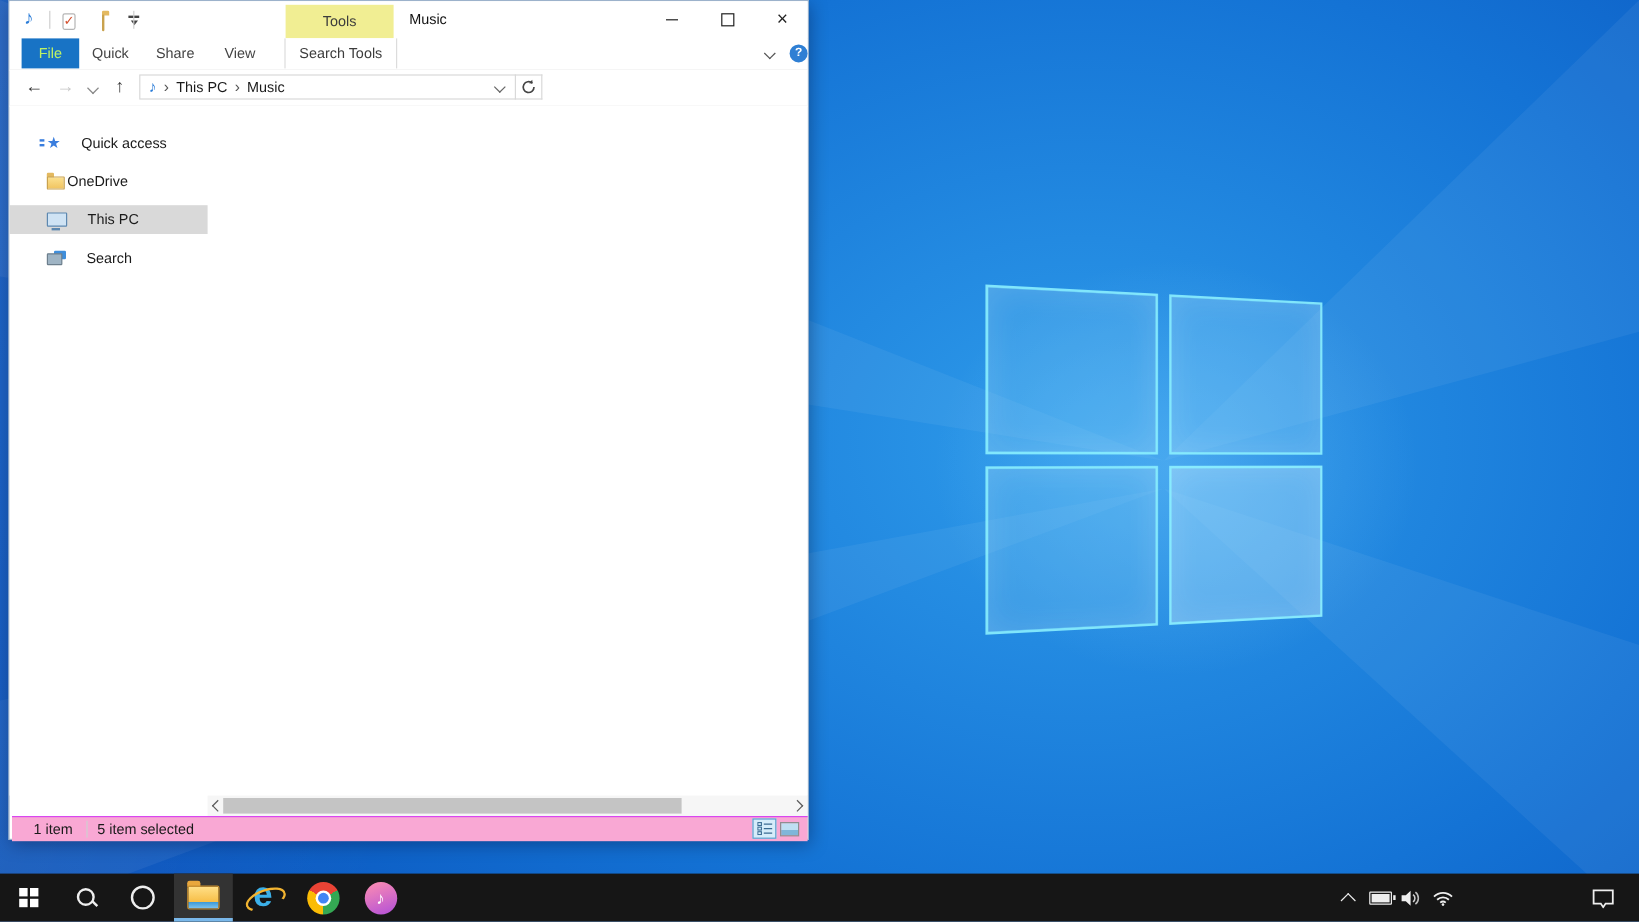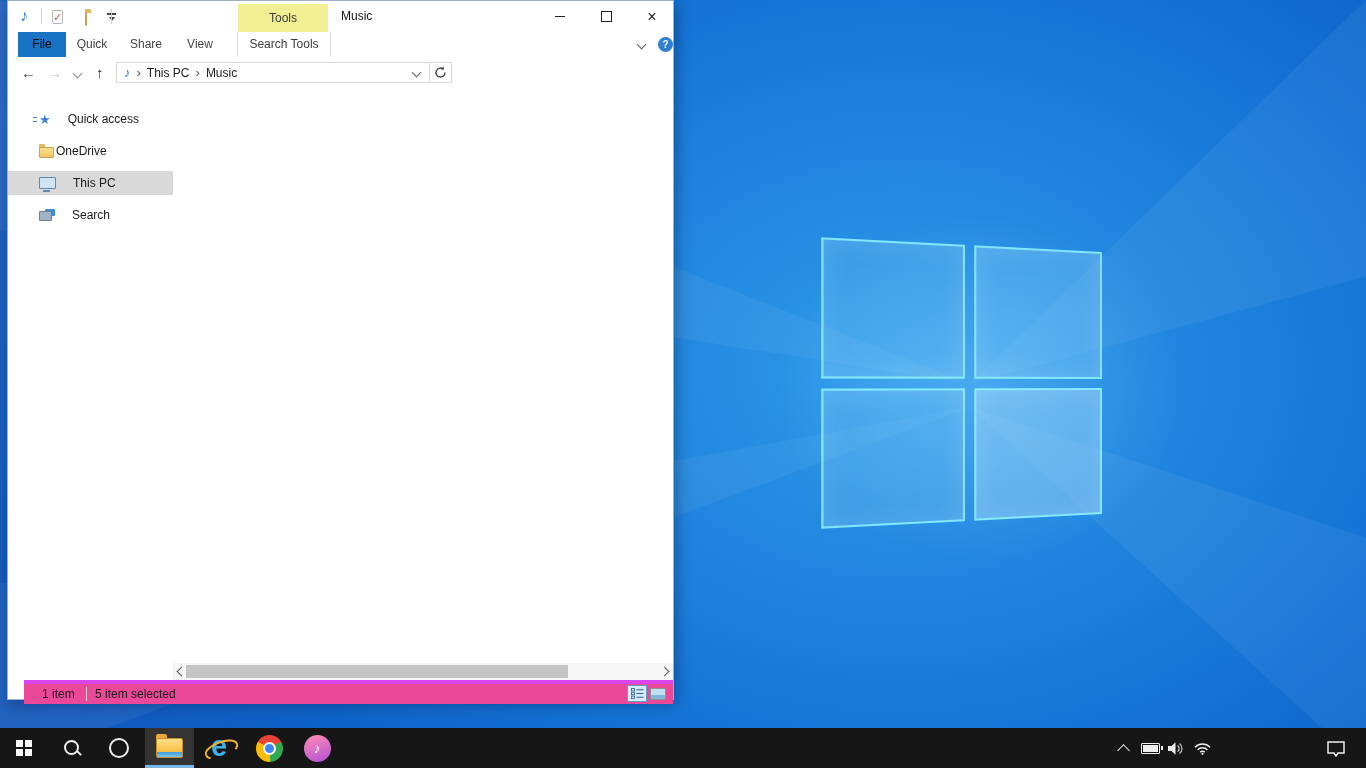--- a/index.html
+++ b/index.html
@@ -42,21 +42,21 @@
   .qat-drop::after{content:"";position:absolute;left:1.5px;top:5px;border-left:3px solid transparent;border-right:3px solid transparent;border-top:4px solid #444}
   #play-tab{position:absolute;left:230px;top:3px;width:90px;height:28px;background:#f1ee93;
     text-align:center;line-height:28px;color:#3c3c3c}
   #win-title{position:absolute;left:333px;top:0;height:31px;line-height:31px;color:#111}
   .winbtn{position:absolute;top:0;width:46px;height:31px;display:flex;align-items:center;justify-content:center;color:#222}
   .minim{width:10px;height:1px;background:#222}
   .maxim{width:9px;height:9px;border:1px solid #222}
   
   #ribbon{position:absolute;left:0;top:31px;right:0;height:26px;background:#fff;border-bottom:1px solid #d8d8d8}
   .rtab{position:absolute;top:0;height:25px;line-height:25px;text-align:center;color:#444}
-  .rtab.file{background:#1873c5;color:#000000}
+  .rtab.file{background:#1873c5;color:#bef264}
   .rtab.ctx{border-left:1px solid #dcdcdc;border-right:1px solid #dcdcdc;background:#fff;color:#3c3c3c}
   .help-circ{position:absolute;top:5px;width:15px;height:15px;border-radius:50%;background:#2f7fd4;color:#fff;
     font-size:10px;font-weight:bold;text-align:center;line-height:15px}
   
   .cv{display:inline-block;width:6px;height:6px;border-right:1.5px solid #555;border-bottom:1.5px solid #555}
   .cv-d{transform:rotate(45deg)} .cv-u{transform:rotate(-135deg)} .cv-l{transform:rotate(135deg)} .cv-r{transform:rotate(-45deg)}
   
   #addrbar{position:absolute;left:0;top:57px;right:0;height:30px;background:#fff;border-bottom:1px solid #e4e4e4}
   .navarrow{position:absolute;top:0;height:30px;line-height:30px;font-size:15px;color:#333}
   #addr-box{position:absolute;left:108px;top:4px;width:314px;height:21px;border:1px solid #d9d9d9;
@@ -93,21 +93,21 @@
     display:flex;align-items:center;box-sizing:border-box}
   .row-folder{position:relative;width:16px;height:12px;margin-left:9px}
   .row-folder::before{content:"";position:absolute;left:0;top:-3px;width:7px;height:4px;background:#e3b960;border-radius:1px 1px 0 0}
   .row-folder::after{content:"";position:absolute;inset:0;background:linear-gradient(#fbe08e,#f0c45f);border:1px solid #c9a24e;border-radius:1px}
   .row-label{margin-left:8px;color:#111}
   
   #hscroll{position:absolute;left:165px;top:662px;width:500px;height:17px;background:#f6f6f6}
   .sb-arrow{position:absolute;top:0;width:17px;height:17px;display:flex;align-items:center;justify-content:center}
   #hthumb{position:absolute;left:13px;top:2px;width:382px;height:13px;background:#c4c4c4}
   
-  #statusbar{position:absolute;left:16px;top:679px;right:0;height:20px;background:#ec4899;border-top:4px solid #d946ef}
+  #statusbar{position:absolute;left:2px;top:679px;right:0;height:20px;background:#f9a8d4;border-top:1px solid #d946ef}
   .st-text{position:absolute;top:0;height:20px;line-height:20px;color:#1a1a1a}
   .st-sep{position:absolute;left:62px;top:3px;width:1px;height:14px;background:#d0d0d0}
   .vtoggle{position:absolute;top:1px;width:20px;height:17px;display:flex;align-items:center;justify-content:center;box-sizing:border-box}
   .vtoggle.sel{background:#d6ecfa;border:1px solid #5c9fce}
   .thumb-pic{width:14px;height:10px;border:1px solid #8f8f8f;background:linear-gradient(180deg,#bfe0f2 55%,#7fb6d9 55%)}
   
   #taskbar{position:absolute;left:0;top:728px;width:1366px;height:40px;background:#161616}
   .tbtn{position:absolute;top:0;height:40px;display:flex;align-items:center;justify-content:center}
   .tbtn.active{background:#333}
   .tbtn.active::after{content:"";position:absolute;left:0;right:0;bottom:0;height:3px;background:#7ab8ea}

